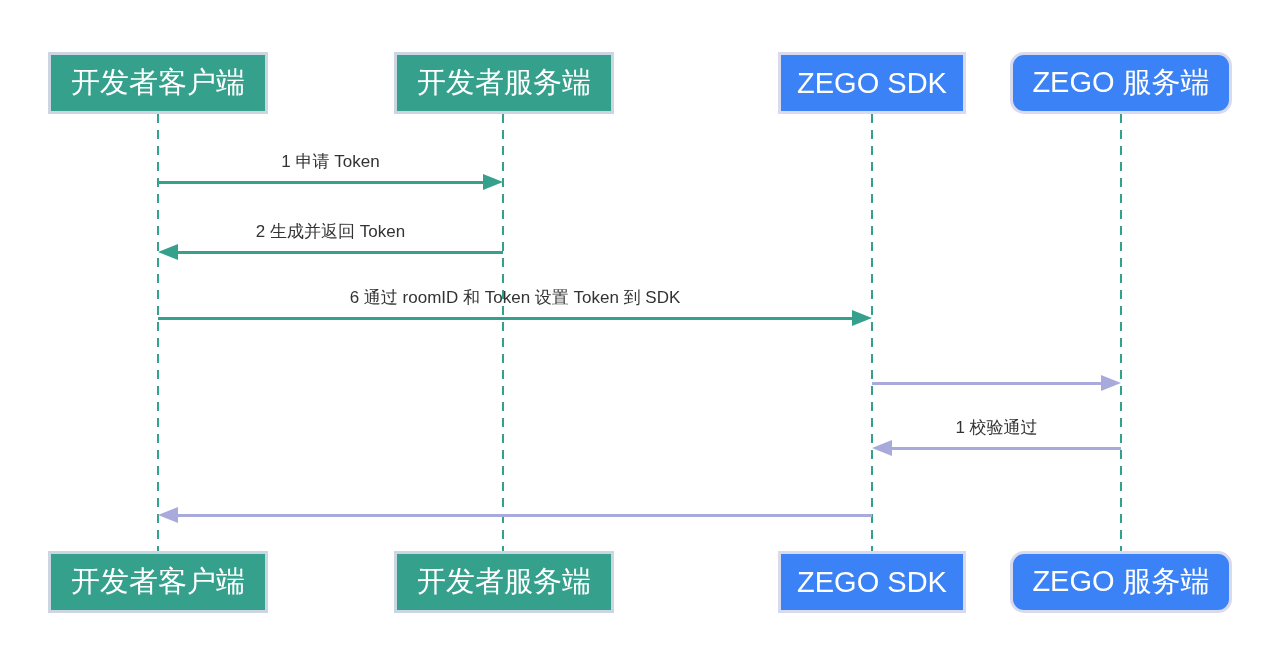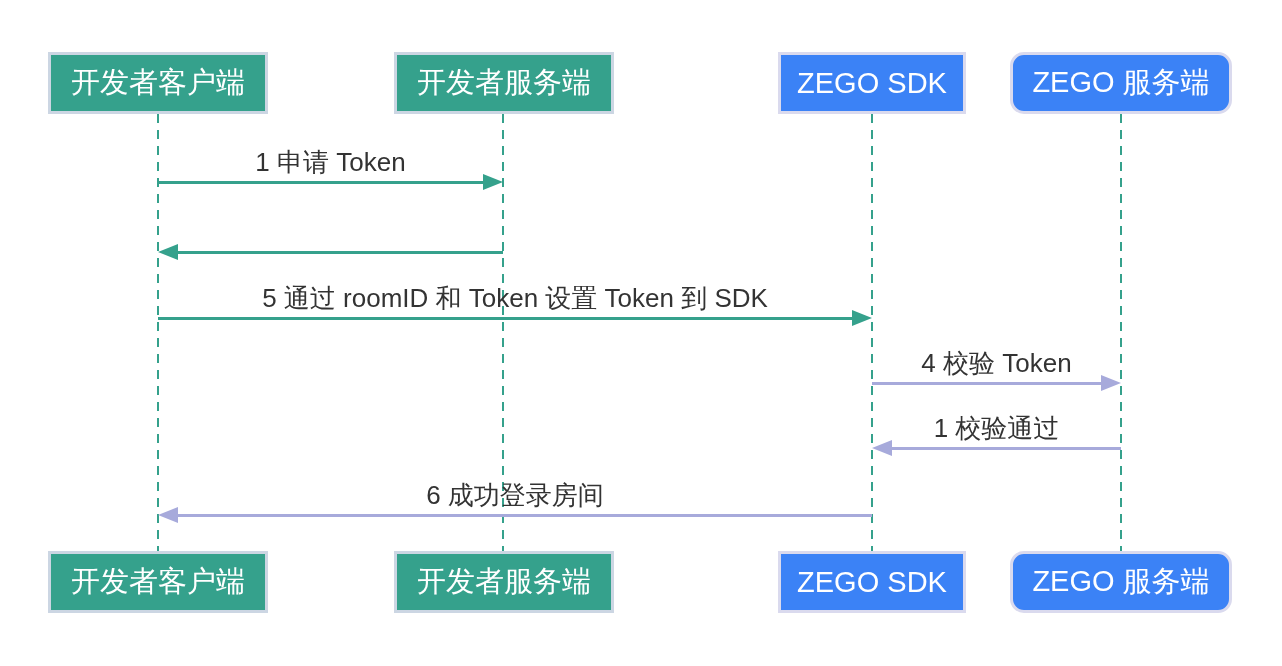--- a/index.html
+++ b/index.html
@@ -28,21 +28,21 @@
   .lifeline {
     position:absolute; top:114px; height:437px; width:2px;
     background:repeating-linear-gradient(to bottom,#35a18c 0 9px,transparent 9px 16px);
   }
   .pos-l1 { left:157px; } .pos-l2 { left:502px; }
   .pos-l3 { left:871px; } .pos-l4 { left:1120px; }
 
   
   .msg-label {
     position:absolute; height:32px; line-height:32px; text-align:center;
-    font-size:26px; color:#333333; white-space:nowrap;
+    font-size:17px; color:#333333; white-space:nowrap;
   }
   .msg-line { position:absolute; height:3px; }
   .teal-line   { background:#35a18c; }
   .purple-line { background:#a7aadb; }
   .head { position:absolute; width:0; height:0;
           border-top:8px solid transparent; border-bottom:8px solid transparent; }
   .head-right.teal-head   { border-left:20px solid #35a18c; }
   .head-right.purple-head { border-left:20px solid #a7aadb; }
   .head-left.teal-head    { border-right:20px solid #35a18c; }
   .head-left.purple-head  { border-right:20px solid #a7aadb; }
@@ -92,36 +92,35 @@
 
   <div class="lifeline pos-l1"></div>
   <div class="lifeline pos-l2"></div>
   <div class="lifeline pos-l3"></div>
   <div class="lifeline pos-l4"></div>
 
   <div class="msg-label m1-label">1 申请 Token</div>
   <div class="msg-line teal-line m1-line"></div>
   <div class="head head-right teal-head m1-head"></div>
 
+  <div class="msg-label m2-label">2 生成并返回 Token</div>
   <div class="msg-line teal-line m2-line"></div>
   <div class="head head-left teal-head m2-head"></div>
 
-  <div class="msg-label m3-label">5 通过 roomID 和 Token 设置 Token 到 SDK</div>
+  <div class="msg-label m3-label">6 通过 roomID 和 Token 设置 Token 到 SDK</div>
   <div class="msg-line teal-line m3-line"></div>
   <div class="head head-right teal-head m3-head"></div>
 
-  <div class="msg-label m4-label">4 校验 Token</div>
   <div class="msg-line purple-line m4-line"></div>
   <div class="head head-right purple-head m4-head"></div>
 
   <div class="msg-label m5-label">1 校验通过</div>
   <div class="msg-line purple-line m5-line"></div>
   <div class="head head-left purple-head m5-head"></div>
 
-  <div class="msg-label m6-label">6 成功登录房间</div>
   <div class="msg-line purple-line m6-line"></div>
   <div class="head head-left purple-head m6-head"></div>
 
   <div class="actor teal row-bottom pos-a1">
     <span>开发者客户端</span>
   </div>
   <div class="actor teal row-bottom pos-a2">
     <span>开发者服务端</span>
   </div>
   <div class="actor purple row-bottom pos-a3">

